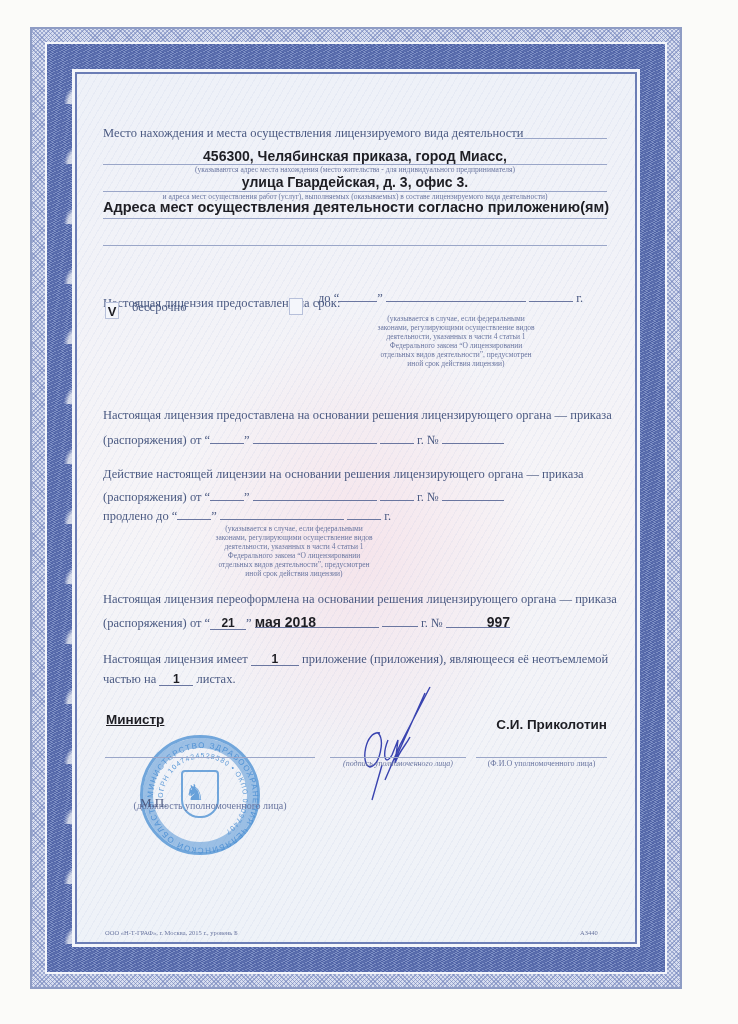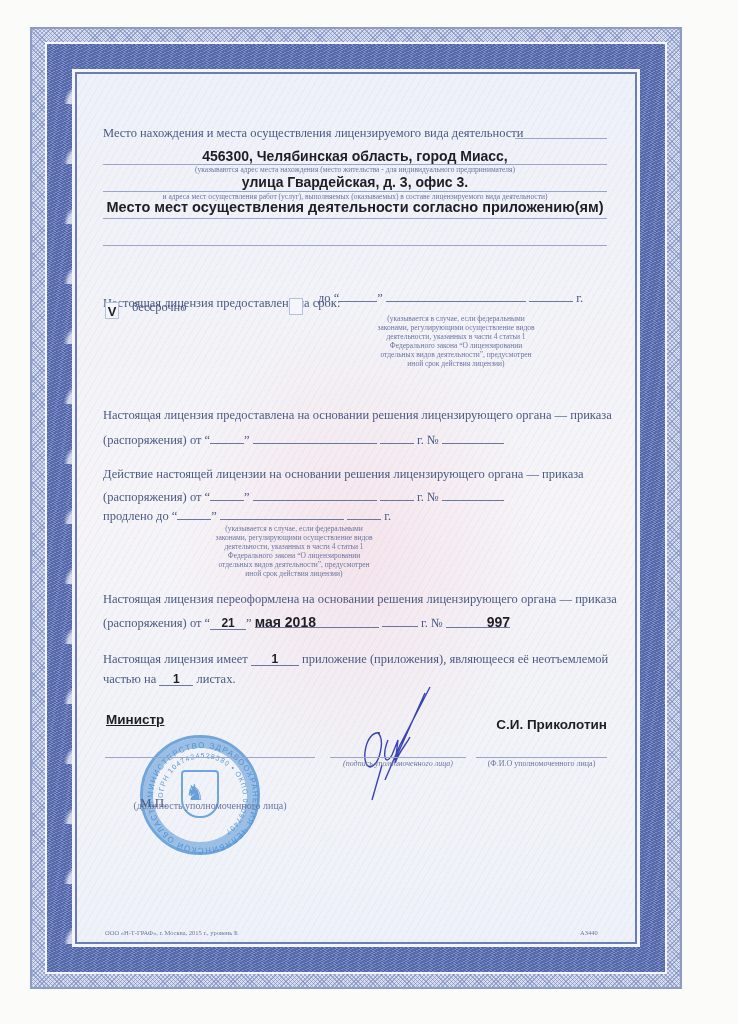--- a/index.html
+++ b/index.html
@@ -63,27 +63,27 @@
 
 <div class="outer-frame">
   <div class="band"></div>
 </div>
 
 <div class="inner" style="left:75px;top:72px;width:562px;height:872px;position:absolute;">
 </div>
 
 <div class="abs lbl" style="left:103px;top:126px;">Место нахождения и места осуществления лицензируемого вида деятельности</div>
 <div class="rule" style="left:515px;top:138px;width:92px;"></div>
-<div class="abs fill" style="left:103px;top:148px;width:504px;text-align:center;font-size:14px;">456300, Челябинская область, город Миасс,</div>
+<div class="abs fill" style="left:103px;top:148px;width:504px;text-align:center;font-size:14px;">456300, Челябинская приказа, город Миасс,</div>
 <div class="rule" style="left:103px;top:164px;width:504px;"></div>
 <div class="abs hint" style="left:103px;top:165px;width:504px;">(указываются адрес места нахождения (место жительства - для индивидуального предпринимателя)</div>
 <div class="abs fill" style="left:103px;top:174px;width:504px;text-align:center;font-size:14px;">улица Гвардейская, д. 3, офис 3.</div>
 <div class="rule" style="left:103px;top:191px;width:504px;"></div>
 <div class="abs hint" style="left:103px;top:192px;width:504px;">и адреса мест осуществления работ (услуг), выполняемых (оказываемых) в составе лицензируемого вида деятельности)</div>
-<div class="abs fill" style="left:103px;top:199px;width:504px;text-align:center;font-size:14.5px;">Место мест осуществления деятельности согласно приложению(ям)</div>
+<div class="abs fill" style="left:103px;top:199px;width:504px;text-align:center;font-size:14.5px;">Адреса мест осуществления деятельности согласно приложению(ям)</div>
 <div class="rule" style="left:103px;top:218px;width:504px;"></div>
 <div class="rule" style="left:103px;top:245px;width:504px;"></div>
 
 <div class="abs lbl" style="left:103px;top:270px;margin-top:26px;">Настоящая лицензия предоставлена на срок:</div>
 <div class="checkbox" style="left:105px;top:302px;">V</div>
 <div class="abs lbl" style="left:132px;top:300px;text-align:right;">бессрочно</div>
 <div class="checkbox" style="left:289px;top:298px;"></div>
 <div class="abs lbl" style="left:318px;top:290px;">
   <span>до “</span><span class="uline" style="width:38px;"></span><span>”</span>
   <span class="uline" style="width:140px;"></span>

